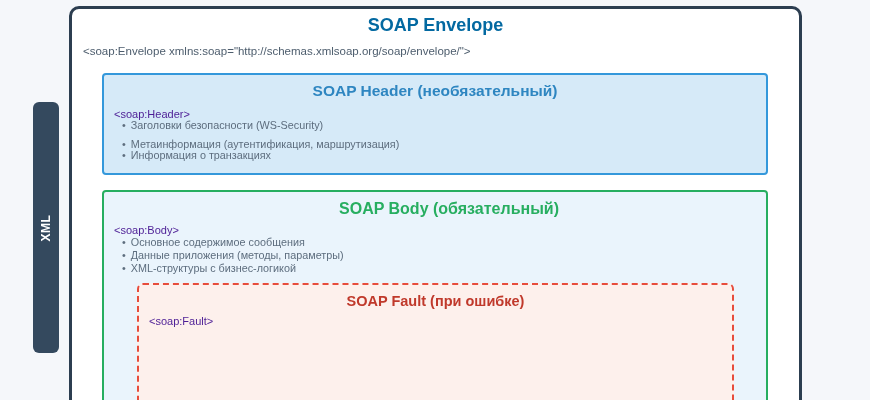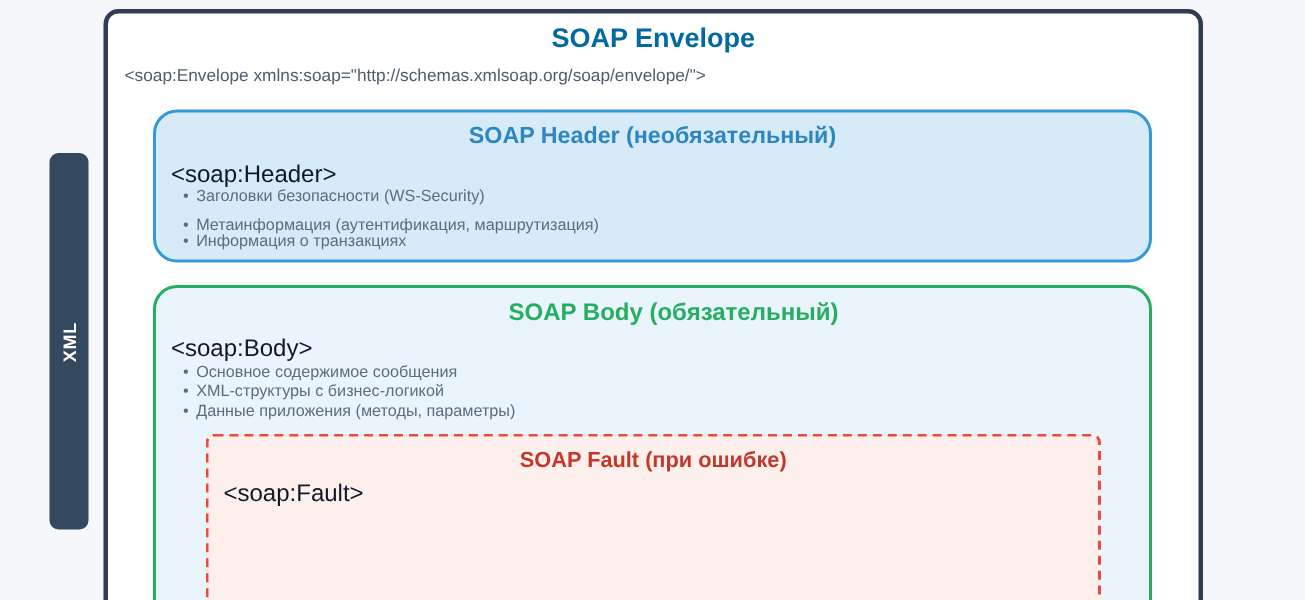--- a/index.html
+++ b/index.html
@@ -48,21 +48,21 @@
     color: #0369a1;
     margin-top: 6px;
   }
   .env-tag {
     font-size: 11.5px;
     color: #4d5d6d;
     margin: 9px 0 0 11px;
     white-space: nowrap;
   }
 
-  .box { box-sizing: border-box; border-radius: 16px; }
+  .box { box-sizing: border-box; border-radius: 4px; }
 
   .header-box {
     margin: 16px 31px 0 30px;
     height: 102px;
     background: #d6eaf8;
     border: 2px solid #3498db;
   }
   .body-box {
     margin: 15px 31px 0 30px;
     height: 295px;
@@ -75,21 +75,21 @@
     background: #fdf0ec;
     border: 2px dashed #e74c3c;
     border-radius: 6px;
   }
 
   .box-title { text-align: center; font-weight: bold; }
   .header-title { font-size: 15.5px; color: #2e86c1; margin-top: 7px; }
   .body-title  { font-size: 16px;   color: #27ae60; margin-top: 8px; margin-left: 28px; }
   .fault-title { font-size: 14.5px; color: #c0392b; margin-top: 8px; }
 
-  .tag { font-size: 16px; color: #0f172a; white-space: nowrap; }
+  .tag { font-size: 11px; color: #4c1d95; white-space: nowrap; }
   .header-box .tag  { margin: 8px 0 0 10px; }
   .body-box  > .tag { margin: 6px 0 0 10px; }
   .fault-box .tag   { margin: 6px 0 0 10px; }
 
   ul.items {
     list-style: none;
     margin: 0;
     padding: 0 0 0 18px;
     color: #5d6d7e;
     font-size: 10.8px;
@@ -121,22 +121,22 @@
           <li>Метаинформация (аутентификация, маршрутизация)</li>
           <li>Информация о транзакциях</li>
         </ul>
     </div>
 
     <div class="box body-box">
       <div class="box-title body-title">SOAP Body (обязательный)</div>
       <div class="tag">&lt;soap:Body&gt;</div>
       <ul class="items body-items">
           <li>Основное содержимое сообщения</li>
+          <li>Данные приложения (методы, параметры)</li>
           <li>XML-структуры с бизнес-логикой</li>
-          <li>Данные приложения (методы, параметры)</li>
         </ul>
 
       <div class="box fault-box">
         <div class="box-title fault-title">SOAP Fault (при ошибке)</div>
         <div class="tag">&lt;soap:Fault&gt;</div>
       </div>
     </div>
   </div>
 
 </div>

